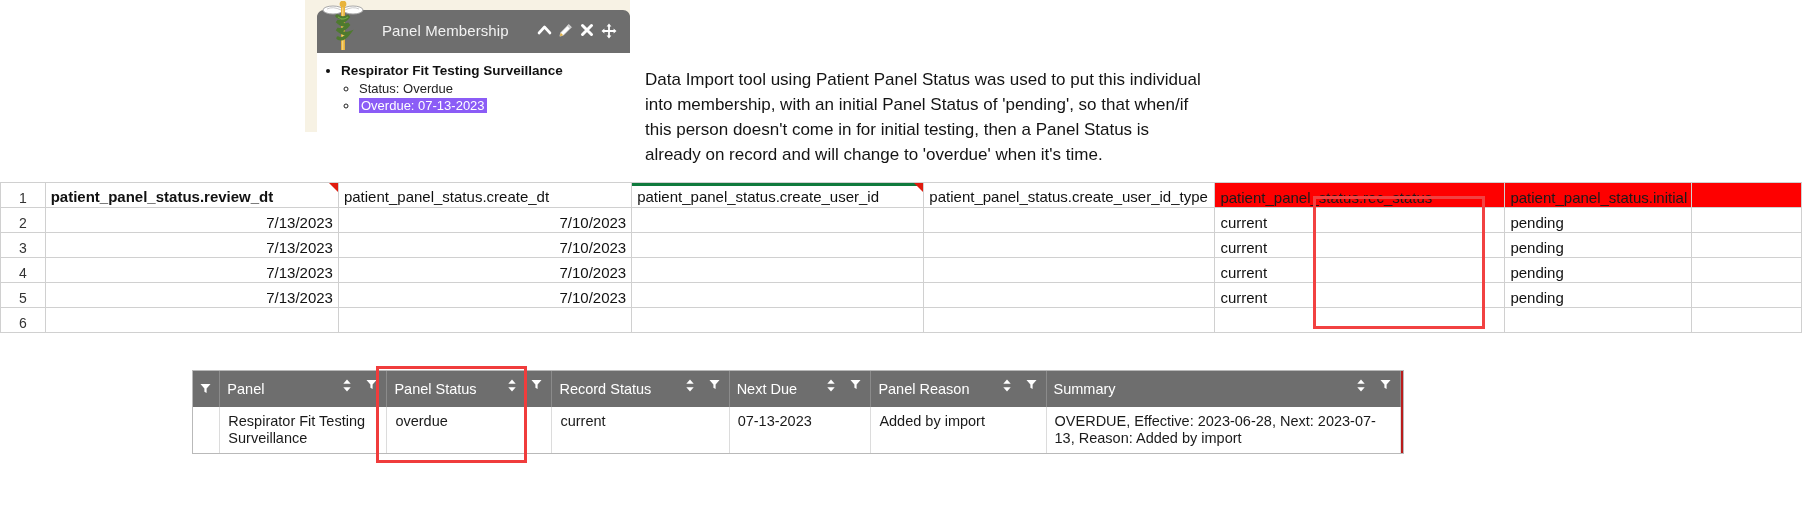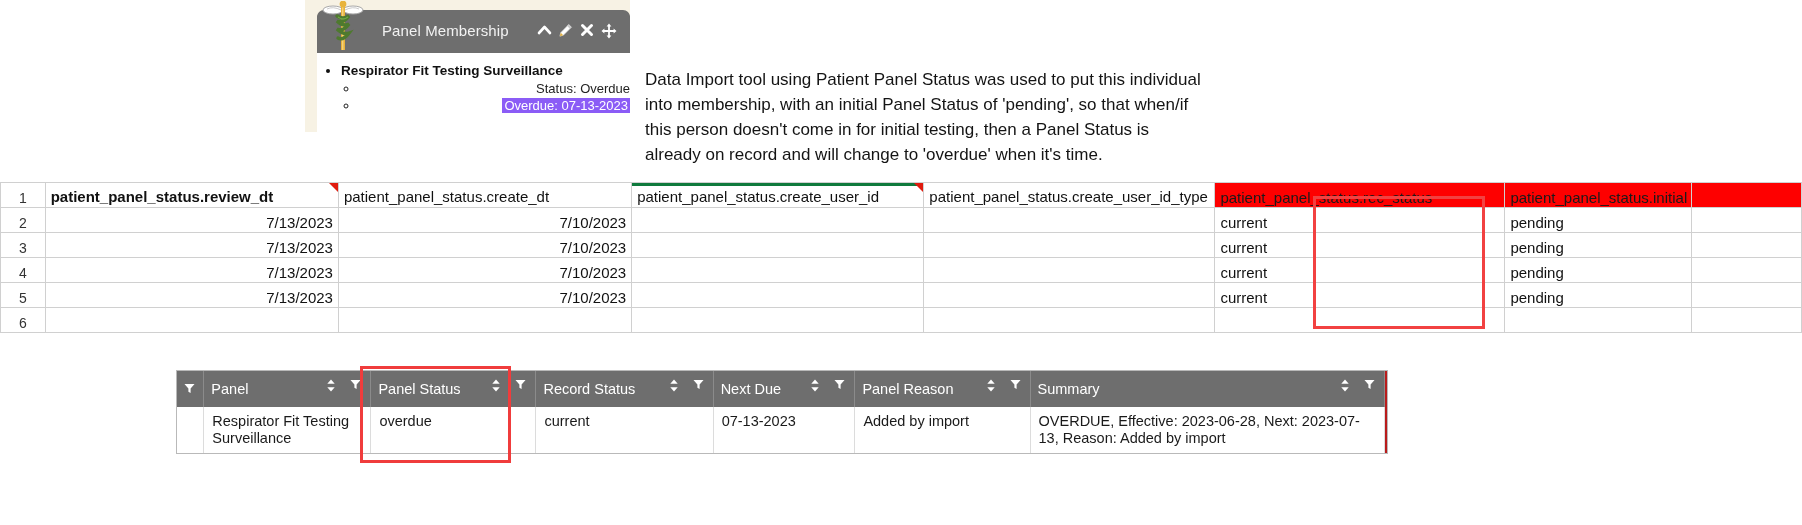--- a/index.html
+++ b/index.html
@@ -83,21 +83,20 @@
     font-size: 13.5px;
     font-weight: bold;
     color: #111111;
     line-height: 16px;
   }
   #panel-sublist {
     margin: 0;
     padding: 1px 0 0 18px;
     list-style: circle;
     font-weight: normal;
-    text-align: right;
   }
   #panel-sublist > li {
     font-size: 13px;
     color: #222222;
     line-height: 17px;
     font-weight: normal;
   }
   .overdue-hl {
     background: #8b5cf6;
     color: #ffffff;
@@ -185,21 +184,21 @@
     width: 172px;
     height: 133px;
     border: 3px solid #f24141;
     box-sizing: border-box;
     pointer-events: none;
   }
 
   
   #grid {
     position: absolute;
-    left: 176px;
+    left: 192px;
     top: 370px;
     width: 1210px;
     border: 1px solid #b9b9b9;
     background: #b91c1c;
   }
   #grid table {
     border-collapse: collapse;
     table-layout: fixed;
     width: 1208px;
   }

